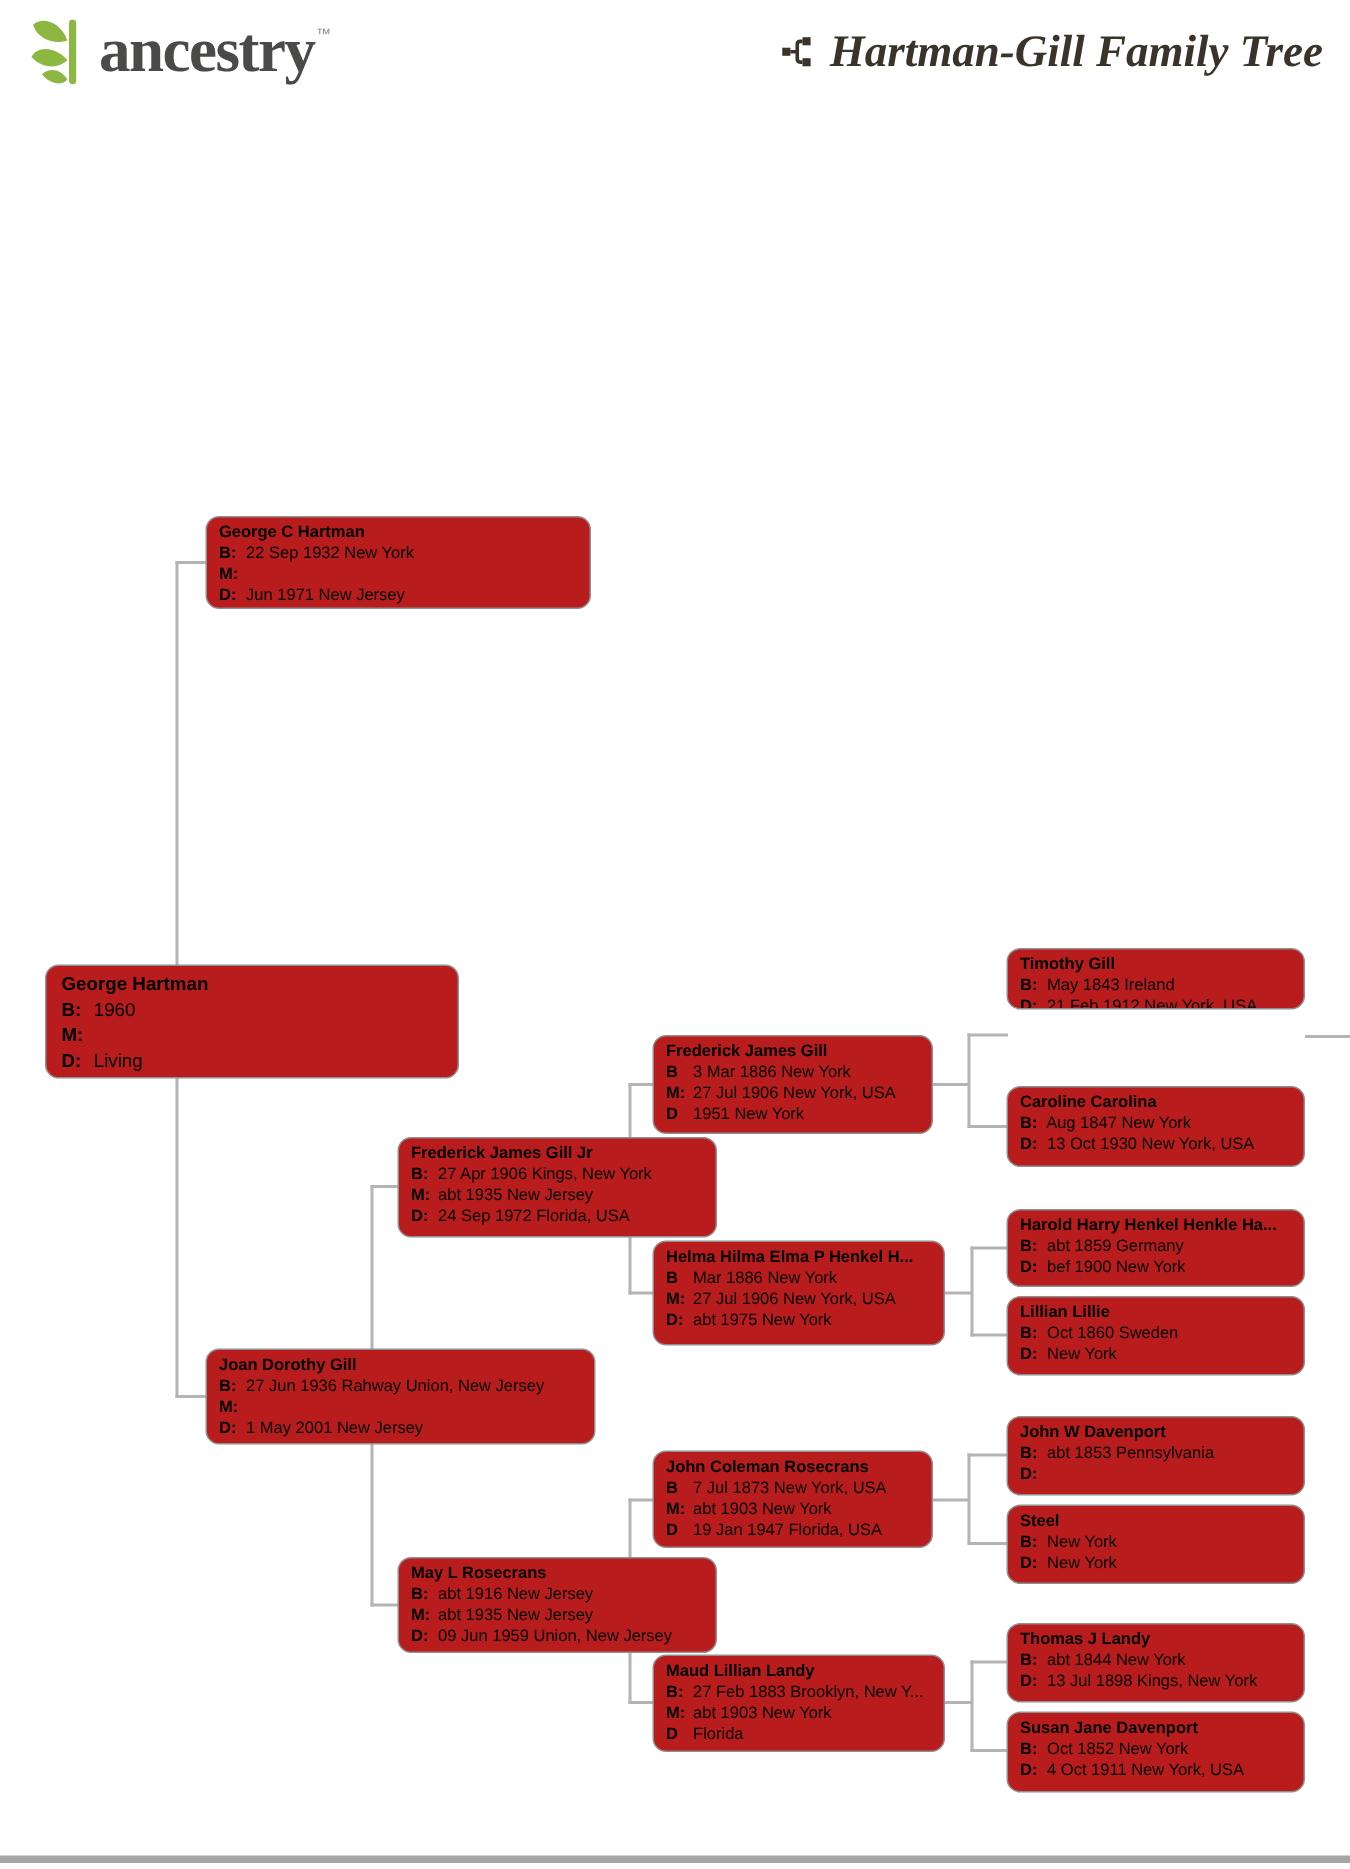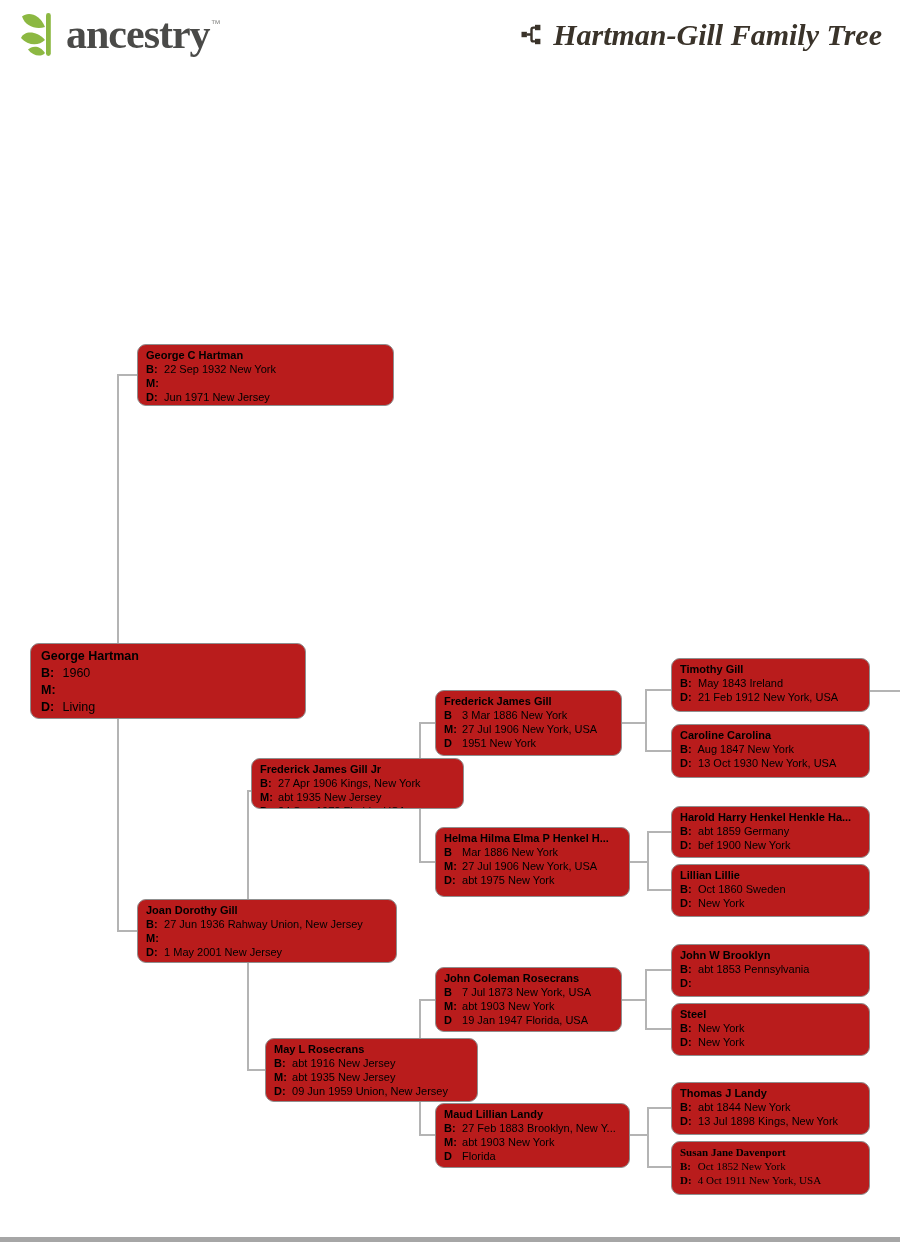--- a/index.html
+++ b/index.html
@@ -74,21 +74,21 @@
       <div class="pline"><span class="plabel">B:</span> <span class="pvalue">1960</span></div>
       <div class="pline"><span class="plabel">M:</span> <span class="pvalue"></span></div>
       <div class="pline"><span class="plabel">D:</span> <span class="pvalue">Living</span></div>
     </div>
     <div class="person" style="left: 137px; top: 899px; width: 260px; height: 64px;">
       <div class="pname">Joan Dorothy Gill</div>
       <div class="pline"><span class="plabel">B:</span> <span class="pvalue">27 Jun 1936 Rahway Union, New Jersey</span></div>
       <div class="pline"><span class="plabel">M:</span> <span class="pvalue"></span></div>
       <div class="pline"><span class="plabel">D:</span> <span class="pvalue">1 May 2001 New Jersey</span></div>
     </div>
-    <div class="person" style="left: 251px; top: 758px; width: 213px; height: 51px;">
+    <div class="person" style="left: 265px; top: 758px; width: 213px; height: 67px;">
       <div class="pname">Frederick James Gill Jr</div>
       <div class="pline"><span class="plabel">B:</span> <span class="pvalue">27 Apr 1906 Kings, New York</span></div>
       <div class="pline"><span class="plabel">M:</span> <span class="pvalue">abt 1935 New Jersey</span></div>
       <div class="pline"><span class="plabel">D:</span> <span class="pvalue">24 Sep 1972 Florida, USA</span></div>
     </div>
     <div class="person" style="left: 265px; top: 1038px; width: 213px; height: 64px;">
       <div class="pname">May L Rosecrans</div>
       <div class="pline"><span class="plabel">B:</span> <span class="pvalue">abt 1916 New Jersey</span></div>
       <div class="pline"><span class="plabel">M:</span> <span class="pvalue">abt 1935 New Jersey</span></div>
       <div class="pline"><span class="plabel">D:</span> <span class="pvalue">09 Jun 1959 Union, New Jersey</span></div>
@@ -110,56 +110,56 @@
       <div class="pline"><span class="plabel">B</span> <span class="pvalue">7 Jul 1873 New York, USA</span></div>
       <div class="pline"><span class="plabel">M:</span> <span class="pvalue">abt 1903 New York</span></div>
       <div class="pline"><span class="plabel">D</span> <span class="pvalue">19 Jan 1947 Florida, USA</span></div>
     </div>
     <div class="person" style="left: 435px; top: 1103px; width: 195px; height: 65px;">
       <div class="pname">Maud Lillian Landy</div>
       <div class="pline"><span class="plabel">B:</span> <span class="pvalue">27 Feb 1883 Brooklyn, New Y...</span></div>
       <div class="pline"><span class="plabel">M:</span> <span class="pvalue">abt 1903 New York</span></div>
       <div class="pline"><span class="plabel">D</span> <span class="pvalue">Florida</span></div>
     </div>
-    <div class="person" style="left: 671px; top: 658px; width: 199px; height: 54px;">
+    <div class="person" style="left: 671px; top: 632px; width: 199px; height: 41px;">
       <div class="pname">Timothy Gill</div>
       <div class="pline"><span class="plabel">B:</span> <span class="pvalue">May 1843 Ireland</span></div>
       <div class="pline"><span class="plabel">D:</span> <span class="pvalue">21 Feb 1912 New York, USA</span></div>
     </div>
     <div class="person" style="left: 671px; top: 724px; width: 199px; height: 54px;">
       <div class="pname">Caroline Carolina</div>
       <div class="pline"><span class="plabel">B:</span> <span class="pvalue">Aug 1847 New York</span></div>
       <div class="pline"><span class="plabel">D:</span> <span class="pvalue">13 Oct 1930 New York, USA</span></div>
     </div>
     <div class="person" style="left: 671px; top: 806px; width: 199px; height: 52px;">
       <div class="pname">Harold Harry Henkel Henkle Ha...</div>
       <div class="pline"><span class="plabel">B:</span> <span class="pvalue">abt 1859 Germany</span></div>
       <div class="pline"><span class="plabel">D:</span> <span class="pvalue">bef 1900 New York</span></div>
     </div>
     <div class="person" style="left: 671px; top: 864px; width: 199px; height: 53px;">
       <div class="pname">Lillian Lillie</div>
       <div class="pline"><span class="plabel">B:</span> <span class="pvalue">Oct 1860 Sweden</span></div>
       <div class="pline"><span class="plabel">D:</span> <span class="pvalue">New York</span></div>
     </div>
     <div class="person" style="left: 671px; top: 944px; width: 199px; height: 53px;">
-      <div class="pname">John W Brooklyn</div>
+      <div class="pname">John W Davenport</div>
       <div class="pline"><span class="plabel">B:</span> <span class="pvalue">abt 1853 Pennsylvania</span></div>
       <div class="pline"><span class="plabel">D:</span> <span class="pvalue"></span></div>
     </div>
     <div class="person" style="left: 671px; top: 1003px; width: 199px; height: 53px;">
       <div class="pname">Steel</div>
       <div class="pline"><span class="plabel">B:</span> <span class="pvalue">New York</span></div>
       <div class="pline"><span class="plabel">D:</span> <span class="pvalue">New York</span></div>
     </div>
     <div class="person" style="left: 671px; top: 1082px; width: 199px; height: 53px;">
       <div class="pname">Thomas J Landy</div>
       <div class="pline"><span class="plabel">B:</span> <span class="pvalue">abt 1844 New York</span></div>
       <div class="pline"><span class="plabel">D:</span> <span class="pvalue">13 Jul 1898 Kings, New York</span></div>
     </div>
-    <div class="person" style="left: 671px; top: 1141px; width: 199px; height: 54px; font-family: Liberation Serif, serif;">
+    <div class="person" style="left: 671px; top: 1141px; width: 199px; height: 54px;">
       <div class="pname">Susan Jane Davenport</div>
       <div class="pline"><span class="plabel">B:</span> <span class="pvalue">Oct 1852 New York</span></div>
       <div class="pline"><span class="plabel">D:</span> <span class="pvalue">4 Oct 1911 New York, USA</span></div>
     </div>
   </div>
 
 <div class="logo">
   <span style="margin-right:6px;">
     <svg width="40" height="50" viewBox="0 0 40 50">
       <rect x="26" y="3" width="4.8" height="43" rx="2.4" fill="#8cb842"></rect>

